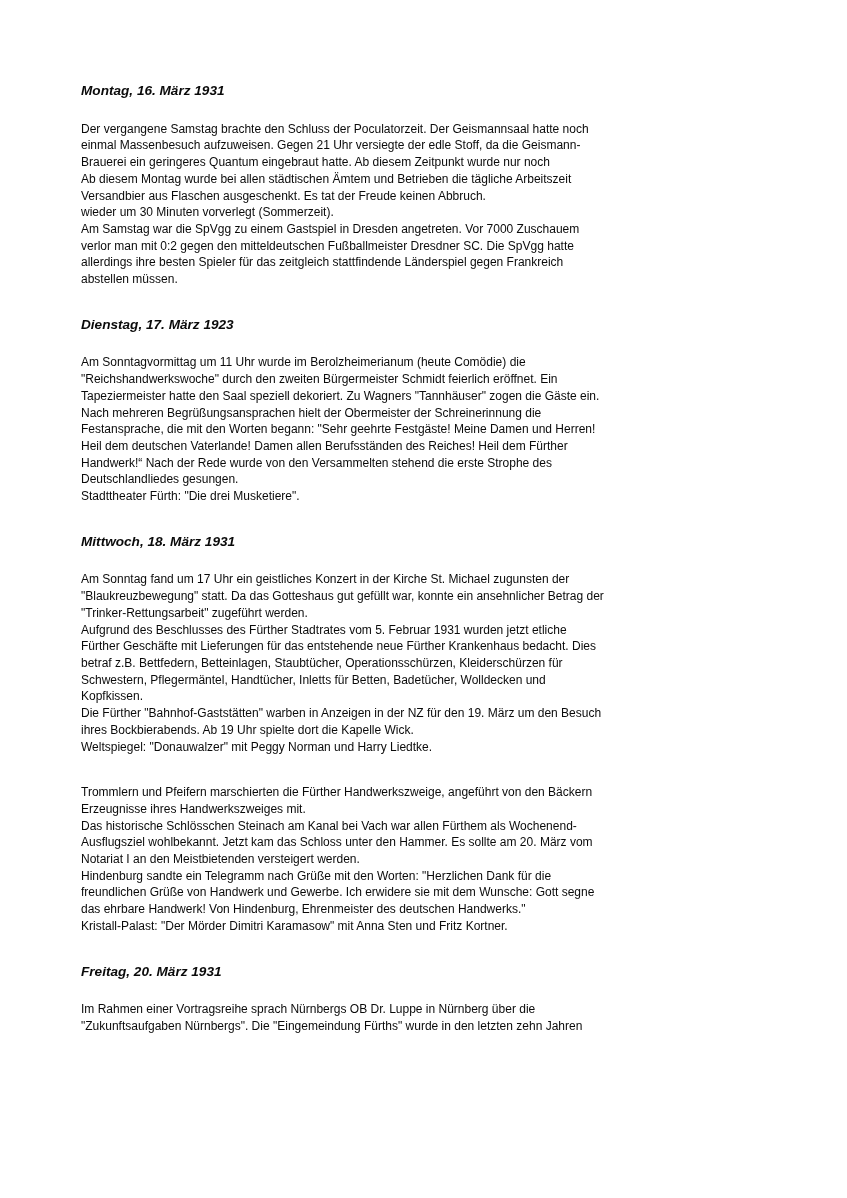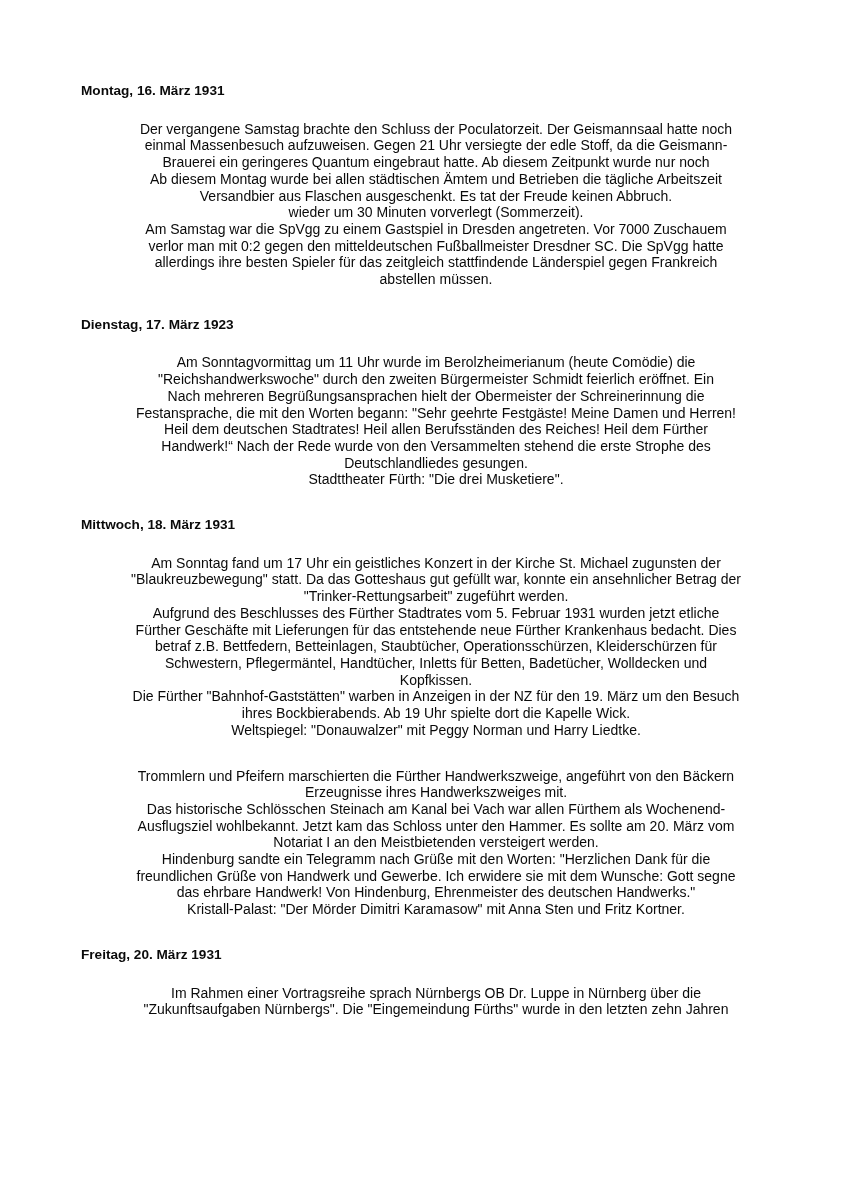--- a/index.html
+++ b/index.html
@@ -23,27 +23,27 @@
     top: 83px;
     width: 710px;
   }
   .section { margin: 0; }
   .section-heading {
     font-size: 13.6px;
     line-height: 16.7px;
     font-weight: bold;
     margin: 0 0 21px 0;
     white-space: pre;
+    font-style: italic;
   }
   .entry { margin: 0 0 29px 0; }
   .line {
-    font-size: 14px;
+    font-size: 12px;
     line-height: 16.7px;
     white-space: pre;
-    text-align: center;
   }
 </style>
 </head>
 <body>
 
 <div class="page">
   <main class="content">
       <section class="section">
         <h2 class="section-heading">Montag, 16. März 1931</h2>
         <div class="entry">
@@ -57,23 +57,24 @@
           <div class="line">verlor man mit 0:2 gegen den mitteldeutschen Fußballmeister Dresdner SC. Die SpVgg hatte</div>
           <div class="line">allerdings ihre besten Spieler für das zeitgleich stattfindende Länderspiel gegen Frankreich</div>
           <div class="line">abstellen müssen.</div>
         </div>
       </section>
       <section class="section">
         <h2 class="section-heading">Dienstag, 17. März 1923</h2>
         <div class="entry">
           <div class="line">Am Sonntagvormittag um 11 Uhr wurde im Berolzheimerianum (heute Comödie) die</div>
           <div class="line">"Reichshandwerkswoche" durch den zweiten Bürgermeister Schmidt feierlich eröffnet. Ein</div>
+          <div class="line">Tapeziermeister hatte den Saal speziell dekoriert. Zu Wagners "Tannhäuser" zogen die Gäste ein.</div>
           <div class="line">Nach mehreren Begrüßungsansprachen hielt der Obermeister der Schreinerinnung die</div>
           <div class="line">Festansprache, die mit den Worten begann: "Sehr geehrte Festgäste! Meine Damen und Herren!</div>
-          <div class="line">Heil dem deutschen Stadtrates! Heil allen Berufsständen des Reiches! Heil dem Fürther</div>
+          <div class="line">Heil dem deutschen Vaterlande! Damen allen Berufsständen des Reiches! Heil dem Fürther</div>
           <div class="line">Handwerk!“ Nach der Rede wurde von den Versammelten stehend die erste Strophe des</div>
           <div class="line">Deutschlandliedes gesungen.</div>
           <div class="line">Stadttheater Fürth: "Die drei Musketiere".</div>
         </div>
       </section>
       <section class="section">
         <h2 class="section-heading">Mittwoch, 18. März 1931</h2>
         <div class="entry">
           <div class="line">Am Sonntag fand um 17 Uhr ein geistliches Konzert in der Kirche St. Michael zugunsten der</div>
           <div class="line">"Blaukreuzbewegung" statt. Da das Gotteshaus gut gefüllt war, konnte ein ansehnlicher Betrag der</div>

